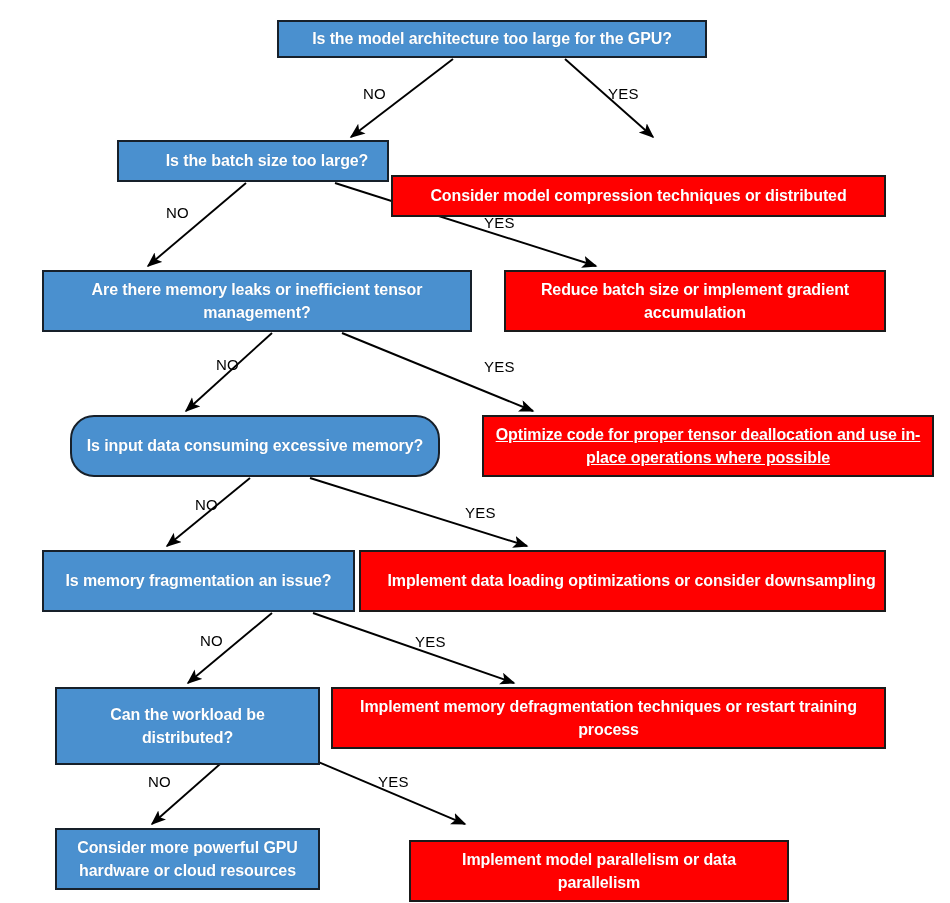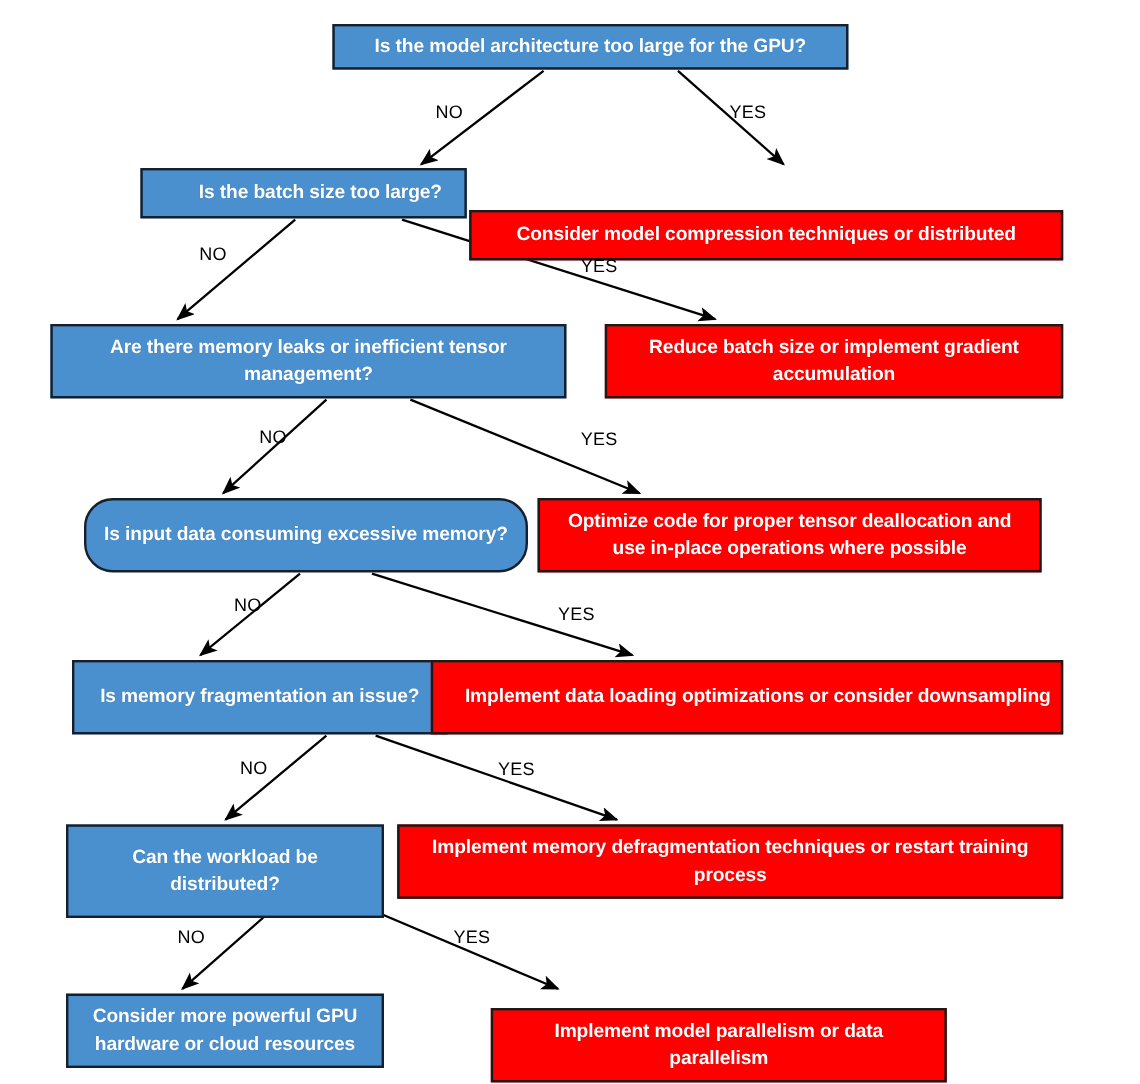--- a/index.html
+++ b/index.html
@@ -100,24 +100,24 @@
       </div>
       <div class="node decision" style="left: 42px; top: 270px; width: 430px; height: 62px;">
         <span class="label">Are there memory leaks or inefficient tensor management?</span>
       </div>
       <div class="node action" style="left: 504px; top: 270px; width: 382px; height: 62px;">
         <span class="label">Reduce batch size or implement gradient accumulation</span>
       </div>
       <div class="node decision" style="left: 70px; top: 415px; width: 370px; height: 62px; border-radius: 24px;">
         <span class="label">Is input data consuming excessive memory?</span>
       </div>
-      <div class="node action" style="left: 448px; top: 415px; width: 420px; height: 62px;">
+      <div class="node action" style="left: 482px; top: 415px; width: 452px; height: 62px; text-decoration: underline;">
         <span class="label">Optimize code for proper tensor deallocation and use in-place operations where possible</span>
       </div>
-      <div class="node decision" style="left: 60px; top: 550px; width: 313px; height: 62px;">
+      <div class="node decision" style="left: 42px; top: 550px; width: 313px; height: 62px;">
         <span class="label">Is memory fragmentation an issue?</span>
       </div>
       <div class="node action" style="left: 359px; top: 550px; width: 527px; height: 62px; padding-left: 26px;">
         <span class="label">Implement data loading optimizations or consider downsampling</span>
       </div>
       <div class="node decision" style="left: 55px; top: 687px; width: 265px; height: 78px;">
         <span class="label">Can the workload be distributed?</span>
       </div>
       <div class="node action" style="left: 331px; top: 687px; width: 555px; height: 62px;">
         <span class="label">Implement memory defragmentation techniques or restart training process</span>

